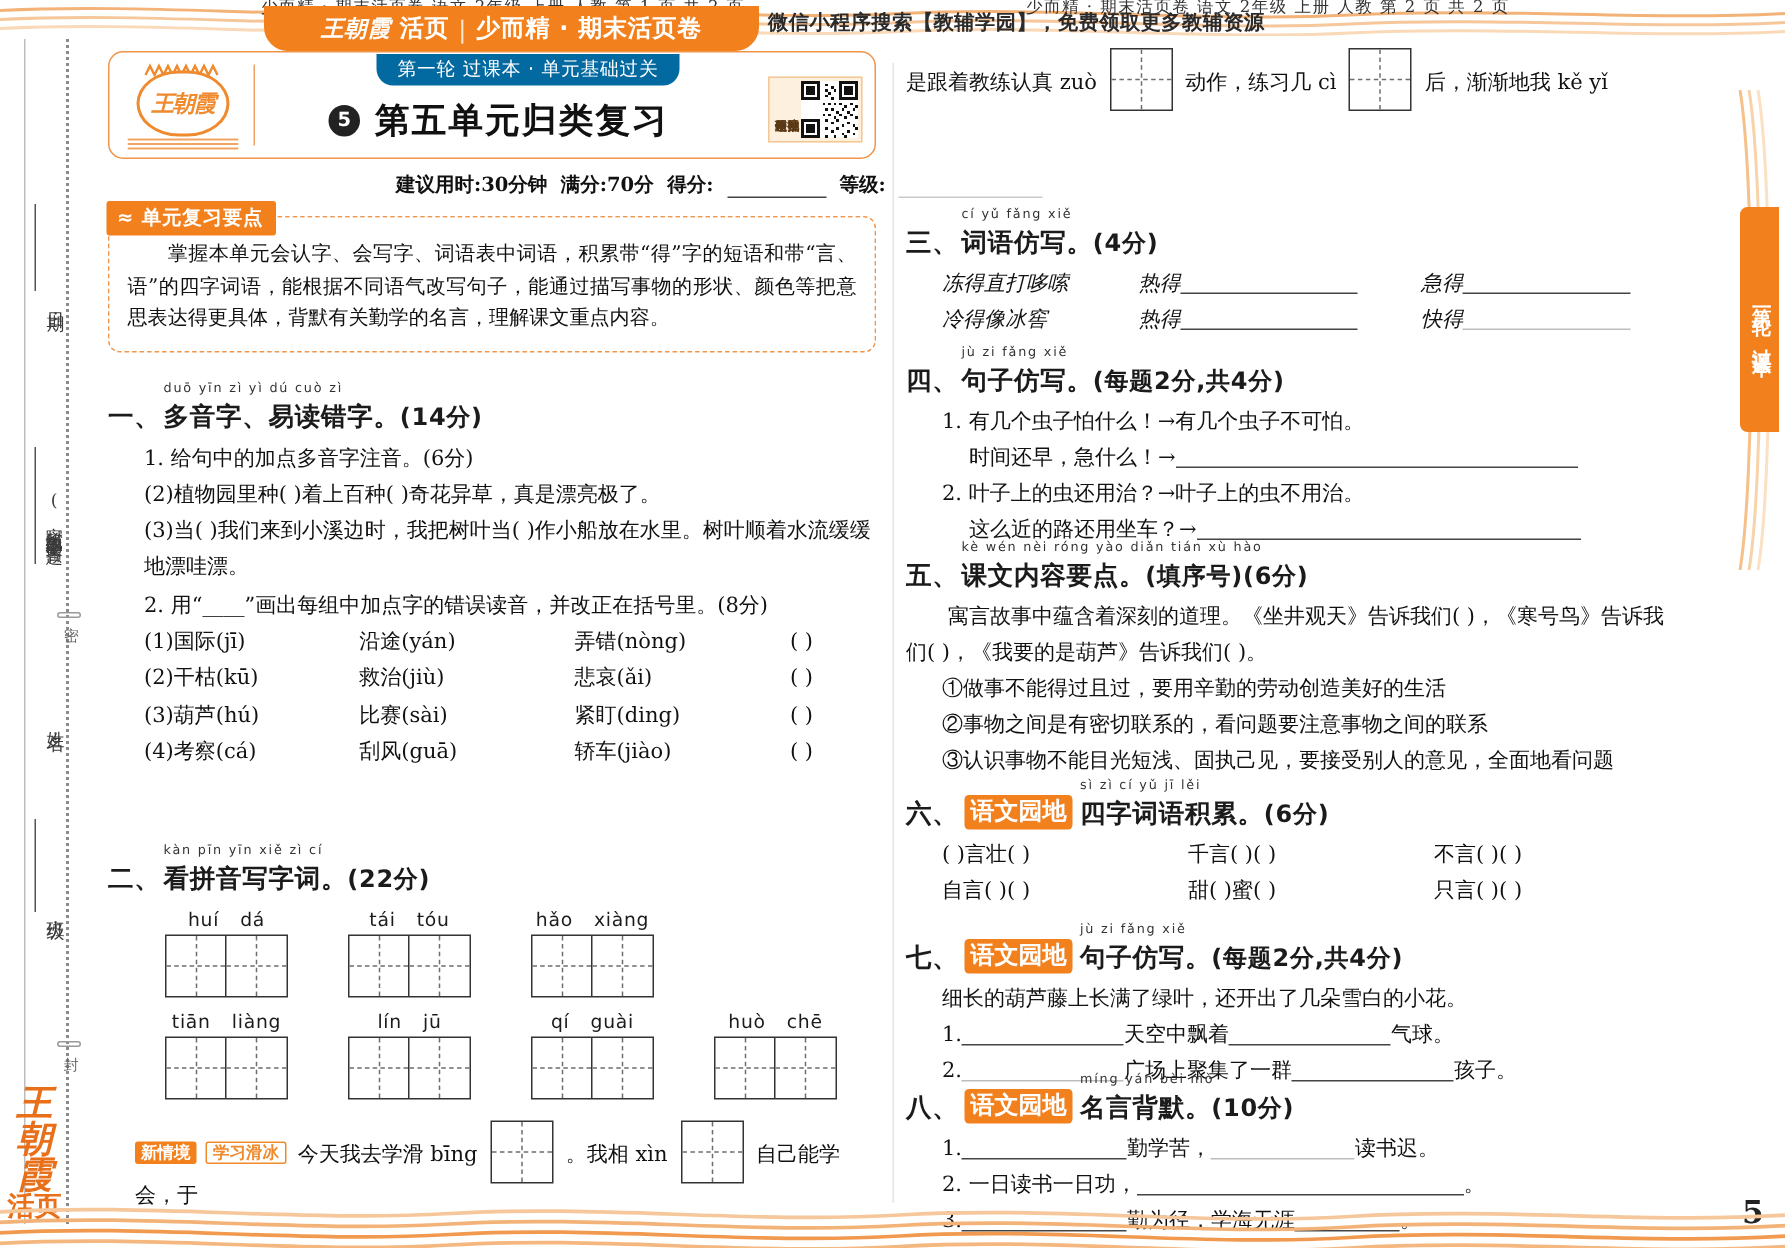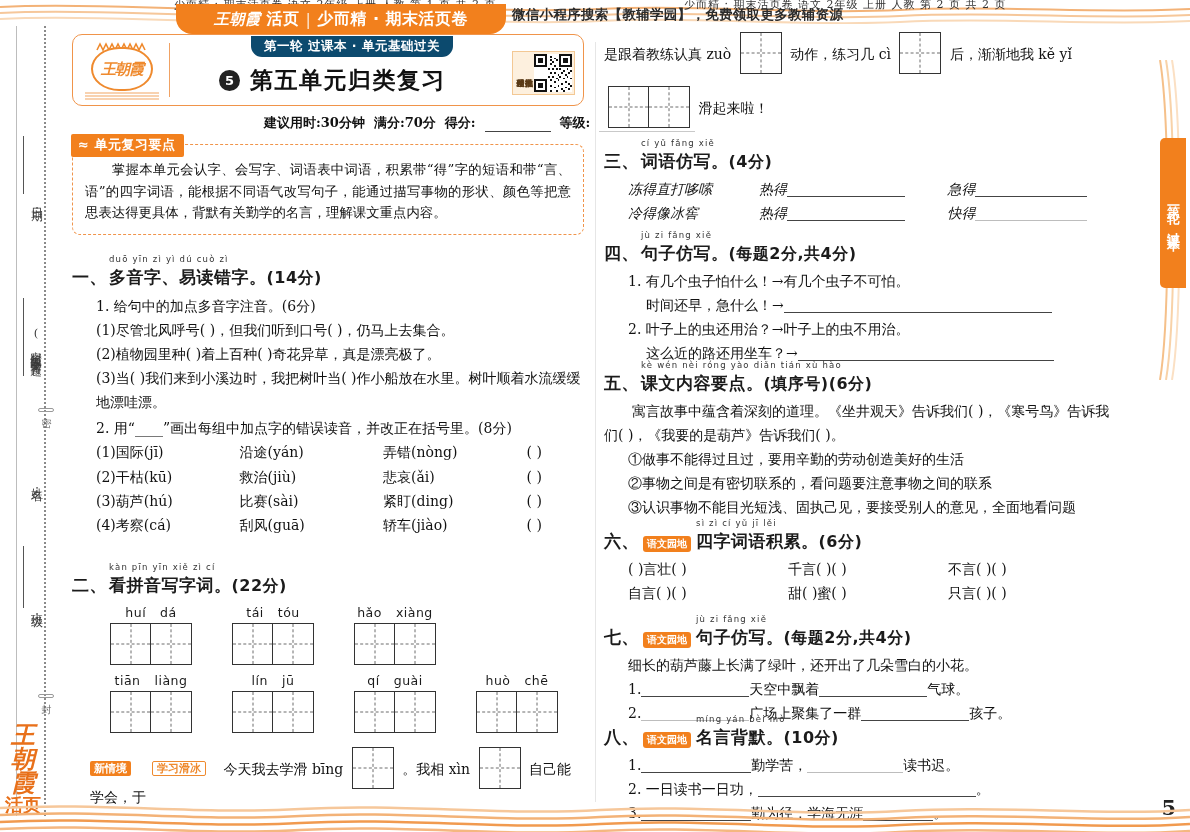--- a/index.html
+++ b/index.html
@@ -125,23 +125,23 @@
   .logo-crown {
     position:absolute; left:14px; top:3px; width:54px; height:9px;
   }
   .logo-lines { position:absolute; left:4px; bottom:0px; width:74px; height:10px; }
   .logo-vsep {
     position:absolute; left:96px; top:8px; width:0; height:54px;
     border-left:1px solid #f0a264;
   }
   .round-tag {
     position:absolute; left:178px; top:1px; width:202px; height:21px;
-    background:#0c4a6e; color:#fff;
+    background:#0369a1; color:#fff;
     border-radius:0 0 11px 11px;
-    font-size:12.5px; font-weight:bold;
+    font-size:12.5px; font-weight:normal;
     display:flex; align-items:center; justify-content:center;
     letter-spacing:.5px;
   }
   .doc-title {
     position:absolute; left:110px; top:24px; width:340px; height:42px;
     display:flex; align-items:center; gap:10px;
     padding-left:36px;
   }
   .unit-badge {
     width:21px; height:21px; border-radius:50%;
@@ -210,21 +210,21 @@
   .qnum { margin-right:2px; }
   .pyhead { position:relative; display:inline-block; }
   .pyhead .py {
     position:absolute; left:0; top:-12px; width:100%;
     font-size:8.5px; font-weight:normal; letter-spacing:1.2px;
     color:#333; text-align:left; white-space:nowrap;
   }
   .qhead .pts { font-weight:bold; font-size:16px; }
   .tagmark {
     display:inline-block; background:#f2801d; color:#fff;
-    font-size:10px; font-weight:bold;
+    font-size:16px; font-weight:bold;
     padding:1px 4px; border-radius:3px;
     margin:0 5px 1px 2px; letter-spacing:0px;
     vertical-align:2px;
   }
 
   .qbody {
     font-family:"DejaVu Serif","Liberation Serif",serif;
     font-size:14px; line-height:1.72; color:#111;
   }
   .indent1 { margin-left:24px; }
@@ -255,38 +255,38 @@
   .tzg .cellbox::before {
     content:""; position:absolute; left:50%; top:0; bottom:0;
     border-left:1.2px dashed #6d6d6d; transform:translateX(-.5px);
   }
   .tzg .cellbox::after {
     content:""; position:absolute; top:50%; left:0; right:0;
     border-top:1.2px dashed #6d6d6d; transform:translateY(-.5px);
   }
   .tzg-inline { display:inline-flex; vertical-align:-14px; margin:0 4px; }
 
-  .newctx-tags { display:inline-flex; gap:21px; margin-right:13px; vertical-align:2px; }
+  .newctx-tags { display:inline-flex; gap:6px; margin-right:3px; vertical-align:2px; }
   .tag-solid {
     background:#f2801d; color:#fff; font-size:11px; font-weight:bold;
     padding:1px 4px; border-radius:2px;
   }
   .tag-outline {
     background:#fff; color:#ef8a2e; font-size:11px; font-weight:bold;
     padding:0px 4px; border:1px solid #ef8a2e; border-radius:2px;
   }
 
   
   .wi-row { display:flex; margin-left:24px; align-items:baseline; }
   .wi-row .w1 { width:132px; }
   .wi-row .w2 { width:190px; }
   .wi-row .w3 { width:170px; }
 
   
-  .fc-row { display:flex; margin-left:24px; }
+  .fc-row { display:flex; margin-left:24px;justify-content:space-between; }
   .fc-row > div { width:160px; }
 
   
   .foot {
     position:absolute; bottom:14px;
     font-family:"DejaVu Serif","Liberation Serif",serif;
     font-size:11px; color:#333; letter-spacing:1px;
     white-space:nowrap;
   }
   .foot-left { left:110px; }
@@ -463,21 +463,20 @@
       <div class="qhead">
         <span class="qnum">一、</span>
         <span class="pyhead">
           <span class="py">duō yīn zì      yì dú cuò zì</span>
           <span>多音字、易读错字。</span>
         </span>
         <span class="pts">(14分)</span>
       </div>
       <div class="qbody" style="margin-top:5px;">
         <div class="indent1">1. 给句中的加点多音字注音。(6分)</div>
-        <div class="indent1">(1)尽管北风呼号(        )，但我们听到口号(        )，仍马上去集合。</div>
         <div class="indent1">(2)植物园里种(      )着上百种(        )奇花异草，真是漂亮极了。</div>
         <div style="margin-left:24px; text-indent:0;">(3)当(      )我们来到小溪边时，我把树叶当(        )作小船放在水里。树叶顺着水流缓缓地漂哇漂。</div>
         <div class="indent1" style="margin-top:2px;">2. 用“____”画出每组中加点字的错误读音，并改正在括号里。(8分)</div>
 
         <div class="err-row">
           <span class="c1">(1)国际(jī)</span>
           <span class="c2">沿途(yán)</span>
           <span class="c3">弄错(nòng)</span>
           <span class="c4">(      )</span>
         </div>
@@ -615,27 +614,20 @@
         <span>是跟着教练认真 zuò</span>
         <span class="tzg tzg-inline">
             <span class="cellbox"></span>
           </span>
         <span>动作，练习几 cì</span>
         <span class="tzg tzg-inline">
             <span class="cellbox"></span>
           </span>
         <span>后，渐渐地我 kě yǐ</span>
       </div>
-      <div class="qbody" style="margin-top:12px; line-height:1.2;">
-        <span class="tzg tzg-inline">
-            <span class="cellbox"></span>
-            <span class="cellbox"></span>
-          </span>
-        <span>滑起来啦！</span>
-      </div>
     </div>
 
     <div class="qsec" style="top:124px; left:0;">
       <div class="qhead">
         <span class="qnum">三、</span>
         <span class="pyhead">
           <span class="py">cí  yǔ fǎng xiě</span>
           <span>词语仿写。</span>
         </span>
         <span class="pts">(4分)</span>

